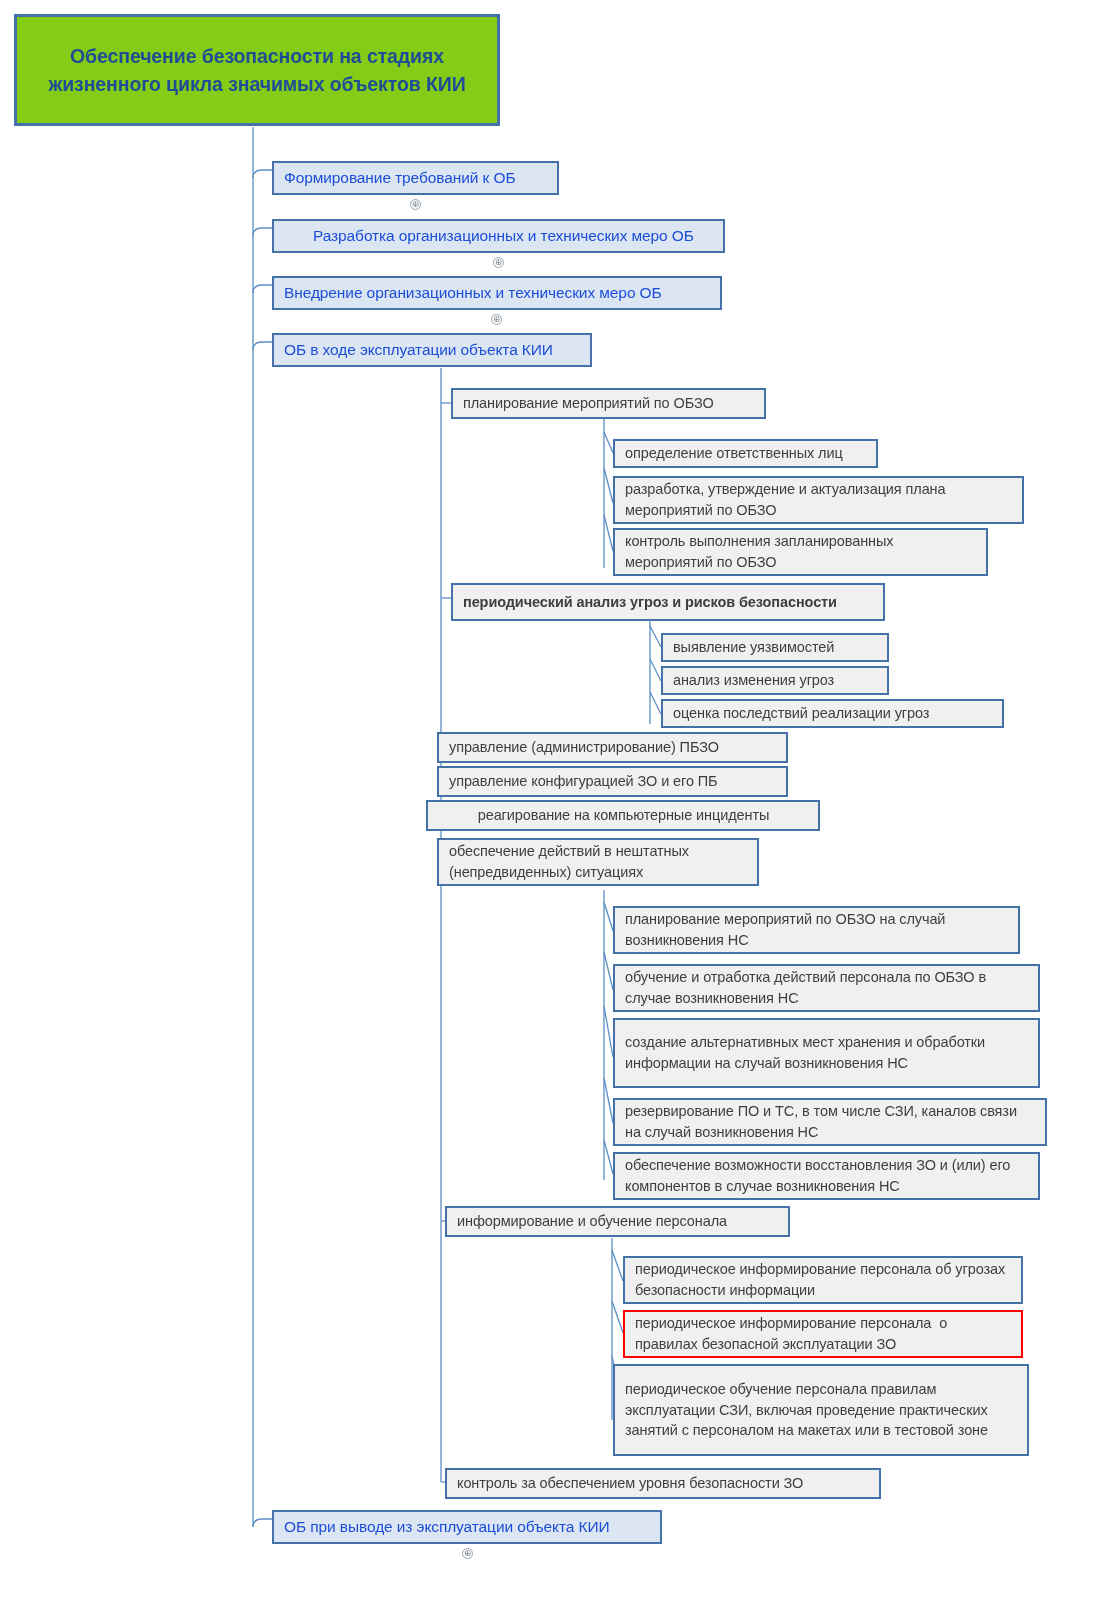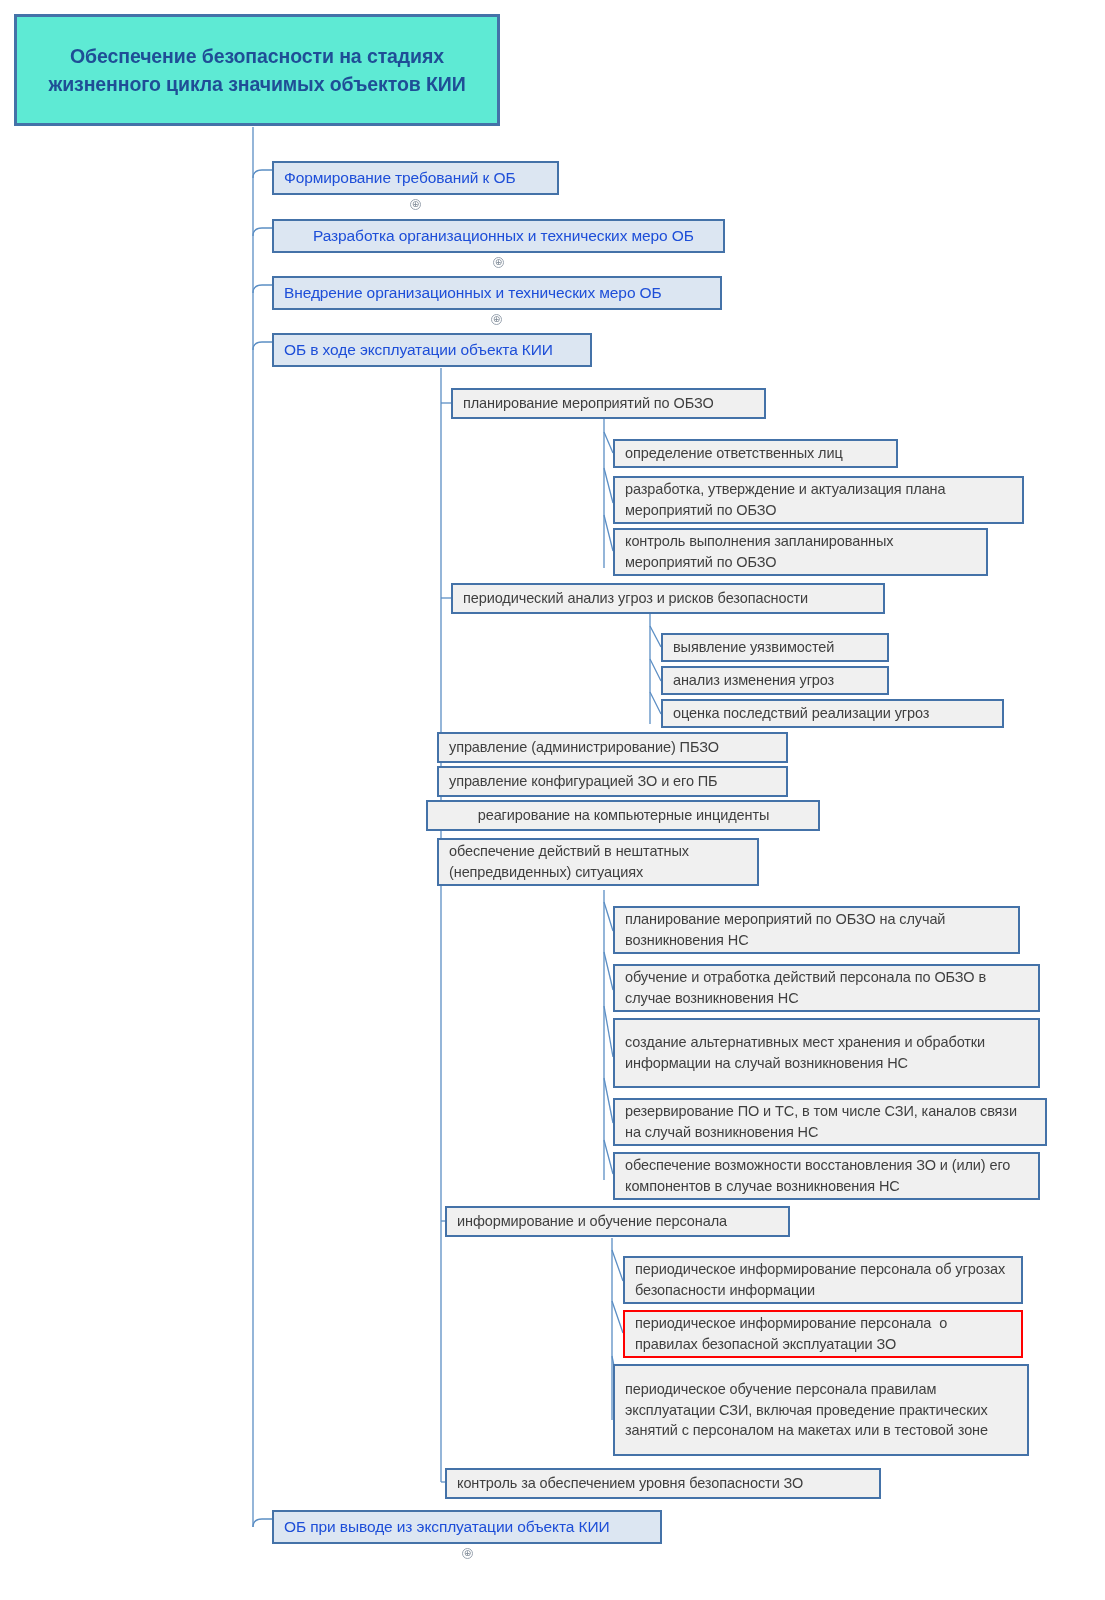--- a/index.html
+++ b/index.html
@@ -37,21 +37,21 @@
     border: 2px solid #4472a8;
     background: #f0f0f0;
     color: #3f3f3f;
     font-size: 14.5px;
     line-height: 1.42;
     padding: 5px 9px 5px 10px;
     white-space: pre-wrap;
     letter-spacing: -0.1px;
   }
   .node.root {
-    background: #5eead4;
+    background: #84cc16;
     border: 3px solid #4472a8;
     color: #1f4e96;
     font-size: 19.5px;
     font-weight: bold;
     line-height: 1.46;
     justify-content: center;
     text-align: center;
     padding: 8px 16px;
   }
   .node.lvl2 {
@@ -156,31 +156,31 @@
     </div>
 
   <div class="node lvl2" style="left:272px; top:333px; width:320px; height:34px;">
     <span>ОБ в ходе эксплуатации объекта КИИ</span>
   </div>
 
   <div class="node" style="left:451px; top:388px; width:315px; height:31px;">
     <span>планирование мероприятий по ОБЗО</span>
   </div>
 
-  <div class="node" style="left:613px; top:439px; width:285px; height:29px;">
+  <div class="node" style="left:613px; top:439px; width:265px; height:29px;">
     <span>определение ответственных лиц</span>
   </div>
   <div class="node" style="left:613px; top:476px; width:411px; height:48px;">
     <span>разработка, утверждение и актуализация плана мероприятий по ОБЗО</span>
   </div>
   <div class="node" style="left:613px; top:528px; width:375px; height:48px;">
     <span>контроль выполнения запланированных мероприятий по ОБЗО</span>
   </div>
 
-  <div class="node" style="left:451px; top:583px; width:434px; height:31px;">
+  <div class="node" style="left:451px; top:583px; width:434px; height:38px;font-weight:bold;">
     <span>периодический анализ угроз и рисков безопасности</span>
   </div>
 
   <div class="node" style="left:661px; top:633px; width:228px; height:29px;">
     <span>выявление уязвимостей</span>
   </div>
   <div class="node" style="left:661px; top:666px; width:228px; height:29px;">
     <span>анализ изменения угроз</span>
   </div>
   <div class="node" style="left:661px; top:699px; width:343px; height:29px;">

